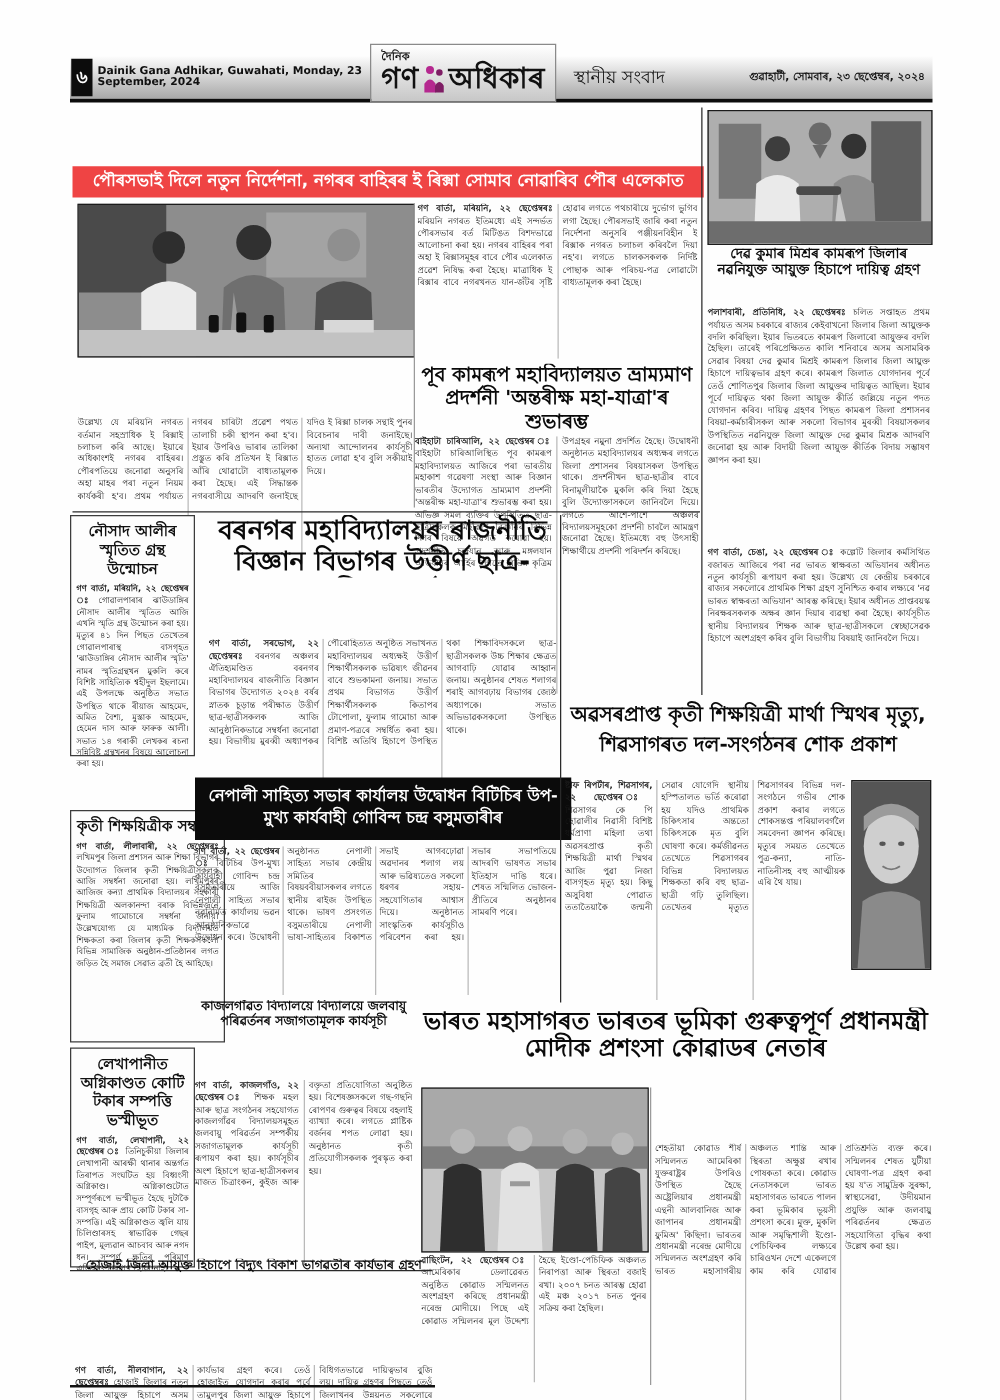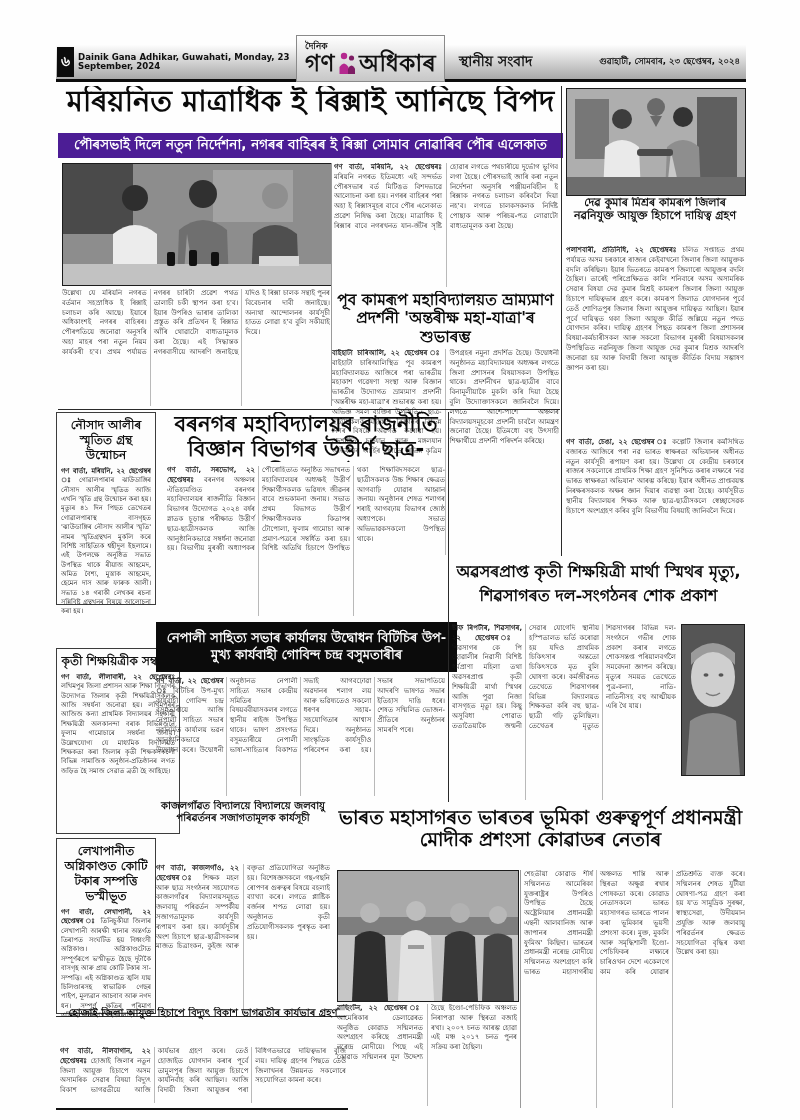--- a/index.html
+++ b/index.html
@@ -11,36 +11,36 @@
           display:flex;align-items:center;}
   .pageno{width:17px;height:30px;background:#0c0c0c;color:#fff;font-size:14px;font-weight:bold;
           display:flex;align-items:center;justify-content:center;margin:0 4px 0 1px;}
   .issue-line{font-size:8.6px;font-weight:bold;width:218px;line-height:1.1;color:#101010;}
   .masthead{height:44px;margin-top:-8px;background:linear-gradient(#ffffff,#c7c7c7);
             border:1px solid #8a8a8a;padding:1px 8px 0 8px;display:flex;flex-direction:column;
             align-items:center;justify-content:center;}
   .masthead-small{font-size:9px;font-weight:bold;align-self:flex-start;line-height:1;}
   .masthead-main{display:flex;align-items:center;font-size:23px;font-weight:bold;line-height:1;letter-spacing:0.5px;}
   .masthead-main svg{margin:0 2px;}
-  .section-label{font-size:14px;font-weight:bold;margin-left:14px;white-space:nowrap;}
+  .section-label{font-size:14px;font-weight:normal;margin-left:14px;white-space:nowrap;}
   .date-line{font-size:8.5px;font-weight:bold;margin-left:auto;margin-right:6px;white-space:nowrap;}
   
   .hl{position:absolute;font-weight:bold;color:#0a0a0a;text-align:center;line-height:1.18;
       font-family:"DejaVu Sans",sans-serif;overflow:hidden;}
   .hl-main{font-size:29px;line-height:1.05;}
-  .subhead-bar{position:absolute;background:#4c1d95;color:#fff;font-weight:bold;font-size:13.5px;
+  .subhead-bar{position:absolute;background:#ef4444;color:#fff;font-weight:bold;font-size:13.5px;
                display:flex;align-items:center;justify-content:center;overflow:hidden;white-space:nowrap;}
   .blackbox{position:absolute;background:#0b0b0b;color:#fff;font-weight:bold;text-align:center;
             display:flex;align-items:center;justify-content:center;line-height:1.3;overflow:hidden;}
   
   .body-text{position:absolute;font-size:6.9px;line-height:1.42;text-align:justify;color:#1a1a1a;
              overflow:hidden;font-family:"DejaVu Sans",sans-serif;}
   .body-text .dateline{font-weight:bold;}
   .cols-2{column-count:2;column-gap:8px;column-rule:1px solid #b9b9b9;}
-  .cols-3{column-count:3;column-gap:7px;column-rule:1px solid #b9b9b9;}
+  .cols-3{column-count:3;column-gap:7px;column-rule:1px solid #b9b9b9;margin-top:45px;}
   .cols-4{column-count:4;column-gap:6px;column-rule:1px solid #b9b9b9;}
   
   .photo{position:absolute;border:1px solid #1c1c1c;overflow:hidden;background:#9a9a9a;}
   .vrule{position:absolute;width:1px;background:#2a2a2a;}
   .hrule{position:absolute;height:1px;background:#2a2a2a;}
   .sidebox{position:absolute;border:1px solid #3c3c3c;box-sizing:border-box;padding:3px 4px;background:#fdfdfd;}
   .sidebox .shl{font-weight:bold;text-align:center;font-size:12px;line-height:1.25;margin:2px 0 4px 0;}
   .sidebox .sbody{font-size:6.6px;line-height:1.42;text-align:justify;overflow:hidden;}
   .sidebox .sbody .dateline{font-weight:bold;}
   .martha-row{position:absolute;display:flex;gap:5px;}
@@ -66,21 +66,20 @@
           <circle cx="14.5" cy="7" r="2.6" fill="#7e1d64"></circle>
           <path d="M11 17.5 Q14.5 11.5 18 17.5 L18 23 L11 23 Z" fill="#7e1d64"></path>
         </svg>
         <span>অধিকাৰ</span>
       </div>
     </div>
     <div class="section-label">স্থানীয় সংবাদ</div>
     <div class="date-line">গুৱাহাটী, সোমবাৰ, ২৩ ছেপ্তেম্বৰ, ২০২৪</div>
   </div>
 
-  <div class="hl hl-main" style="left:58px;top:86px;width:505px;height:45px;">মৰিয়নিত মাত্ৰাধিক ই ৰিক্সাই আনিছে বিপদ</div>
   <div class="subhead-bar" style="left:58px;top:133px;width:505px;height:25px;">পৌৰসভাই দিলে নতুন নিৰ্দেশনা, নগৰৰ বাহিৰৰ ই ৰিক্সা সোমাব নোৱাৰিব পৌৰ এলেকাত</div>
 
   <div class="photo" style="left:62px;top:163px;width:268px;height:121px;">
     <svg width="268" height="121" viewBox="0 0 268 121">
       <rect width="268" height="121" fill="#8d8d8d"></rect>
       <rect x="0" y="0" width="70" height="70" fill="#4a4a4a"></rect>
       <rect x="150" y="6" width="80" height="52" fill="#a3a3a3"></rect>
       <circle cx="72" cy="34" r="13" fill="#2e2e2e"></circle>
       <path d="M50 121 L50 70 Q72 52 94 70 L94 121 Z" fill="#ececec"></path>
       <circle cx="140" cy="30" r="14" fill="#303030"></circle>

